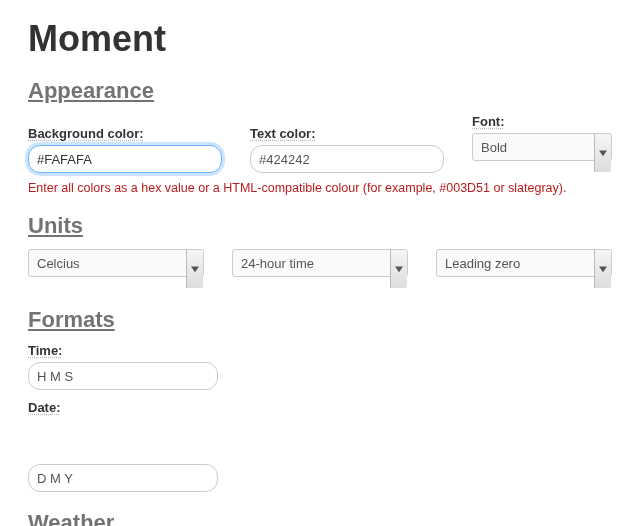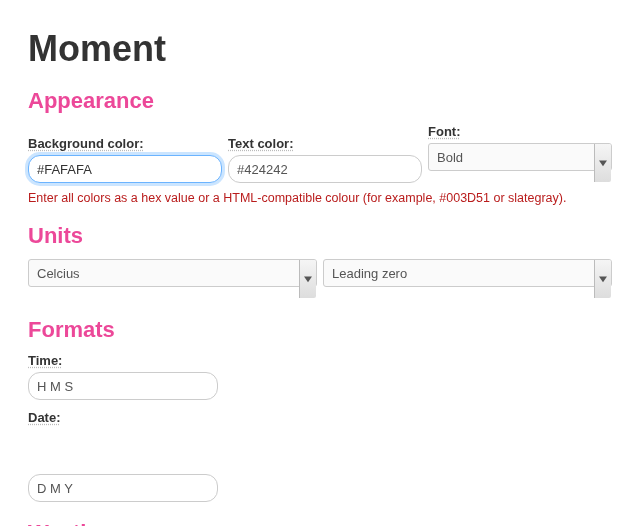--- a/index.html
+++ b/index.html
@@ -15,32 +15,33 @@
     font-family:"Segoe UI","Helvetica Neue",Arial,sans-serif;
     color:var(--text);
     font-size:14px;
     width:640px;
     padding:18px 28px 0 28px;
     box-sizing:border-box;
   }
   h1{
     font-size:36px;
     font-weight:700;
-    margin:10px 0 18px 0;
+    margin:0 0 18px 0;
     color:#333;
   }
   h2{
     font-size:22px;
     font-weight:700;
     margin:18px 0 10px 0;
-    color:#ec4899;
+    color:#737373;
+    text-decoration:underline;
   }
   .row{
     display:flex;
-    gap:6px;
+    gap:28px;
     align-items:flex-end;
     margin-bottom:8px;
   }
   .col{
     flex:1;
     display:flex;
     flex-direction:column;
   }
   label.field-label{
     font-size:13px;
@@ -148,20 +149,32 @@
       <span class="select-btn">
         <svg viewBox="0 0 10 10">
             <path d="M0 2 L10 2 L5 9 Z"></path>
           </svg>
       </span>
     </div>
   </div>
   <div class="col">
     <div class="select-wrap">
       <select>
+        <option>24-hour time</option>
+      </select>
+      <span class="select-btn">
+        <svg viewBox="0 0 10 10">
+            <path d="M0 2 L10 2 L5 9 Z"></path>
+          </svg>
+      </span>
+    </div>
+  </div>
+  <div class="col">
+    <div class="select-wrap">
+      <select>
         <option>Leading zero</option>
       </select>
       <span class="select-btn">
         <svg viewBox="0 0 10 10">
             <path d="M0 2 L10 2 L5 9 Z"></path>
           </svg>
       </span>
     </div>
   </div>
 </div>

